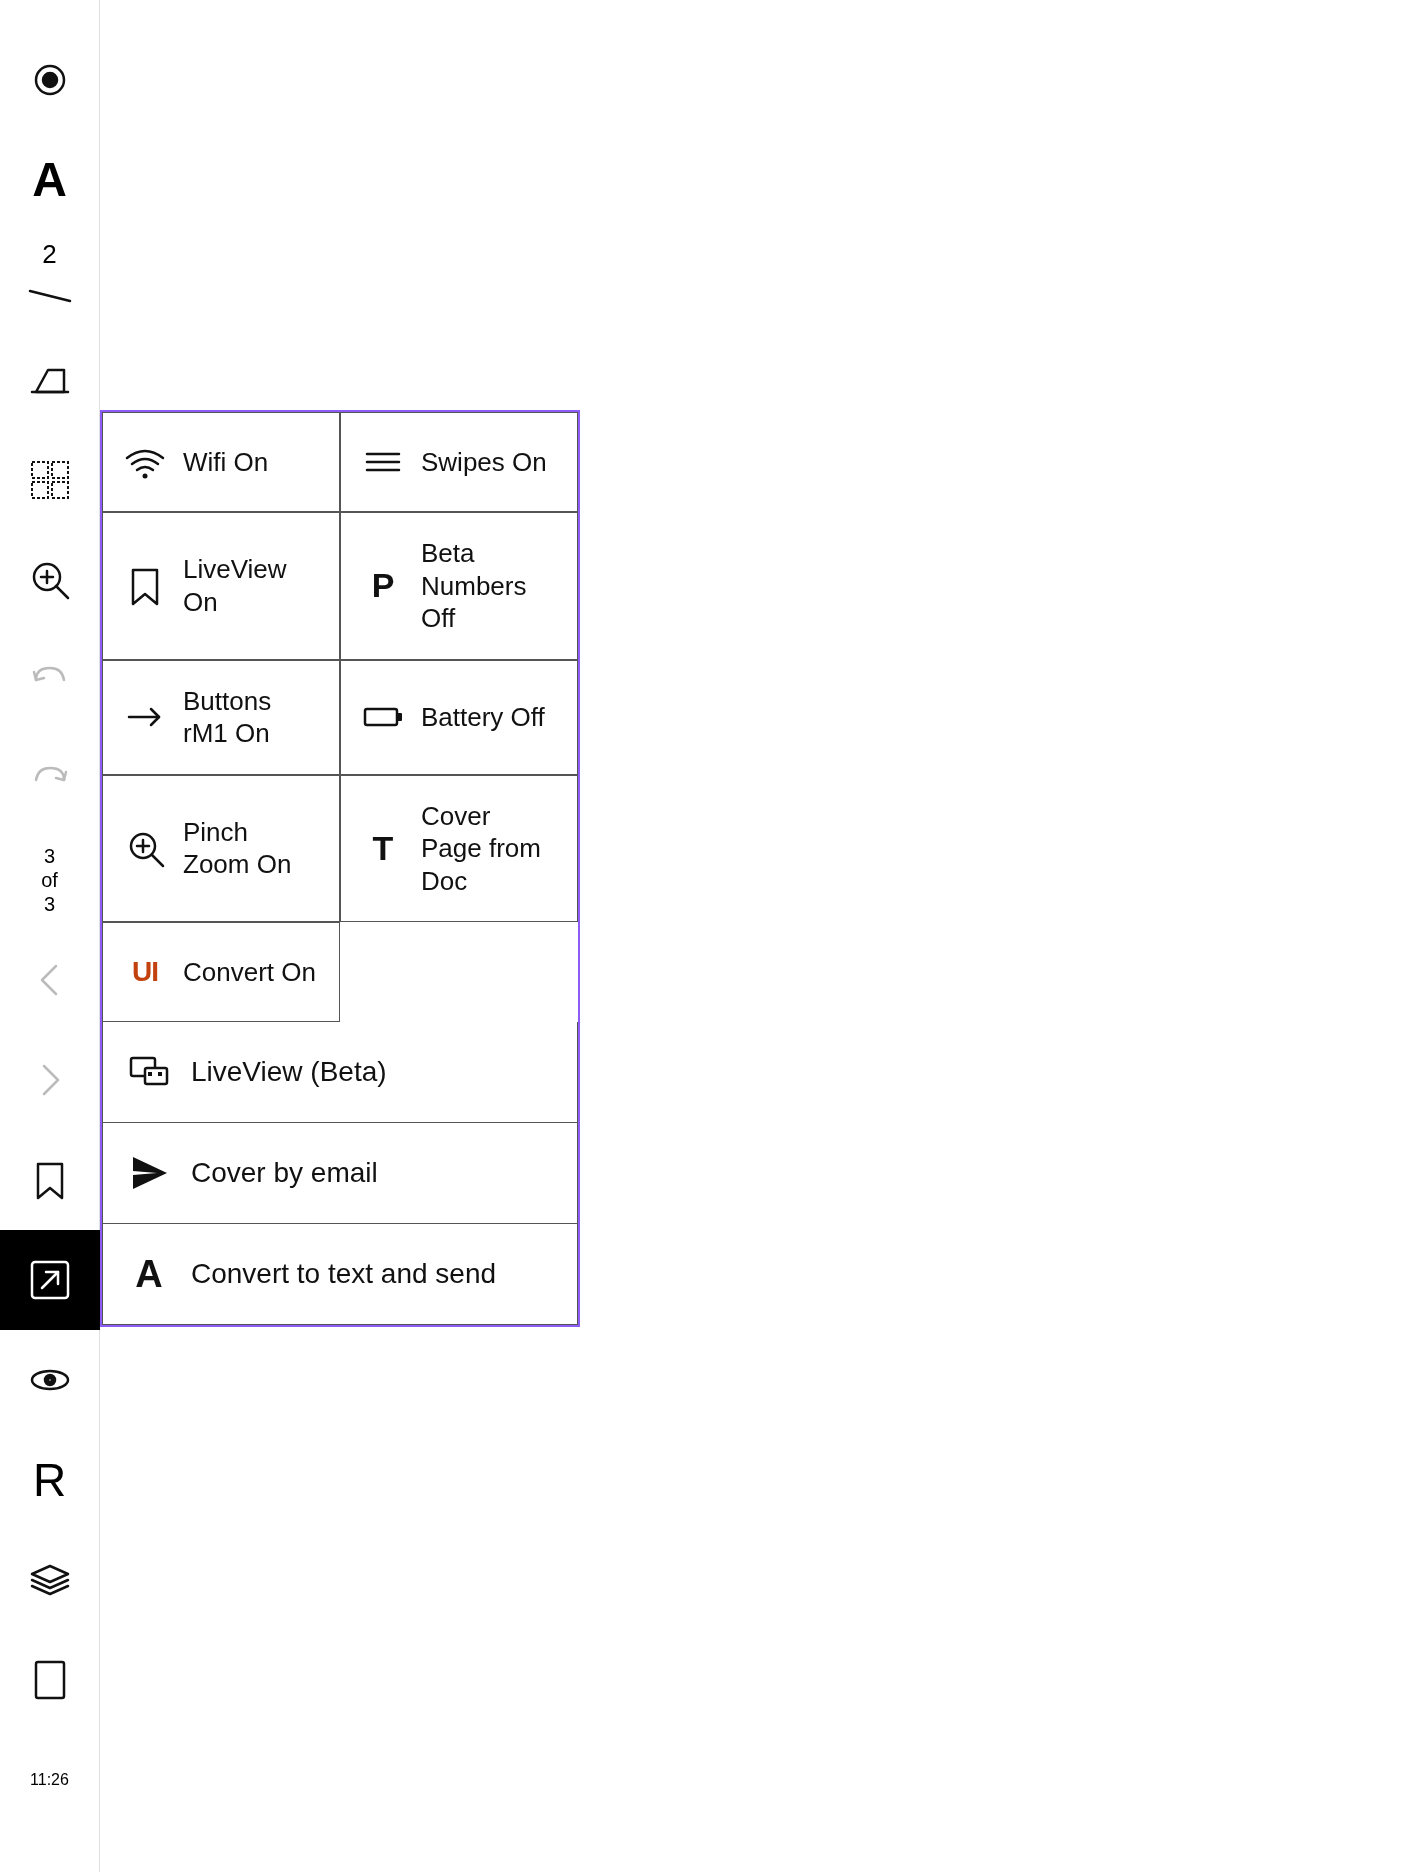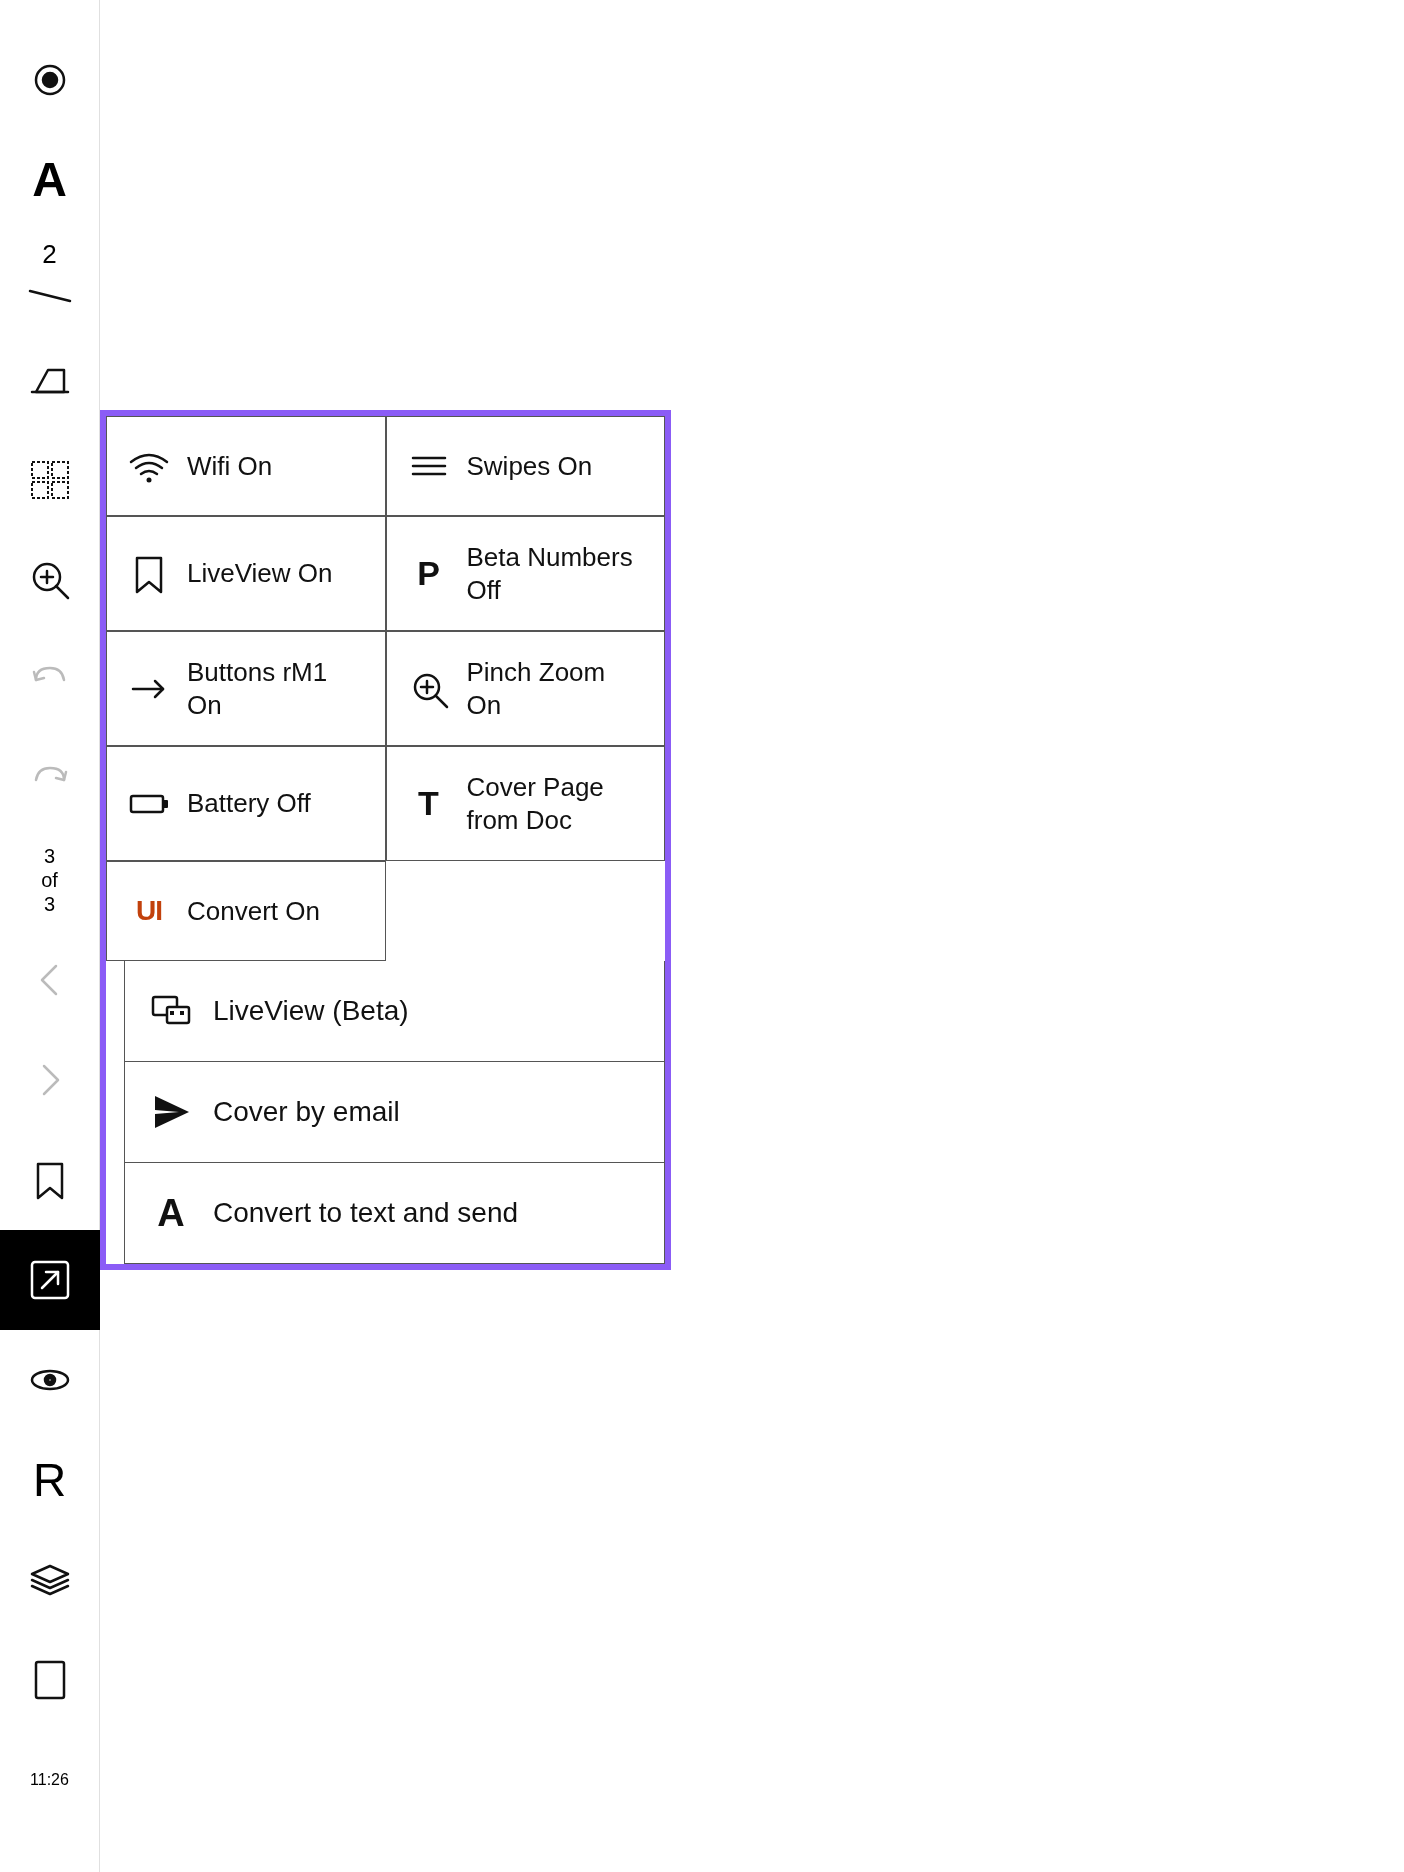--- a/index.html
+++ b/index.html
@@ -64,22 +64,22 @@
     .toolbar-item .time-text {
       font-size: 16px;
       text-align: center;
     }
 
     
     .popup-panel {
       position: absolute;
       left: 100px;
       top: 410px;
-      width: 571px;
-      border: 6px solid #8b5cf6;
+      width: 480px;
+      border: 2px solid #8b5cf6;
       background: #ffffff;
       z-index: 10;
     }
 
     .popup-grid {
       display: grid;
       grid-template-columns: 1fr 1fr;
       border-bottom: none;
     }
 
@@ -115,21 +115,20 @@
 
     .popup-action-row {
       border: 1px solid #555;
       border-top: none;
       padding: 28px 24px;
       display: flex;
       align-items: center;
       gap: 20px;
       cursor: pointer;
       min-height: 100px;
-      margin-left: 18px;
     }
 
     .popup-action-row:first-of-type {
       border-top: 1px solid #555;
       margin-top: 2px;
     }
 
     .popup-action-icon {
       width: 44px;
       height: 44px;
@@ -333,37 +332,37 @@
           <line x1="6" y1="22" x2="36" y2="22" stroke="#111" stroke-width="2.5" stroke-linecap="round"></line>
           <polyline points="28,14 36,22 28,30" stroke="#111" stroke-width="2.5" stroke-linecap="round" stroke-linejoin="round" fill="none"></polyline>
         </svg>
       </div>
       <span class="popup-cell-label">Buttons rM1 On</span>
     </div>
 
     <div class="popup-cell">
       <div class="popup-cell-icon">
         <svg width="44" height="44" viewBox="0 0 44 44" fill="none">
+          <rect x="4" y="14" width="32" height="16" rx="2" stroke="#111" stroke-width="2.5"></rect>
+          <rect x="36" y="18" width="5" height="8" rx="1" fill="#111"></rect>
+        </svg>
+      </div>
+      <span class="popup-cell-label">Battery Off</span>
+    </div>
+
+    <div class="popup-cell">
+      <div class="popup-cell-icon">
+        <svg width="44" height="44" viewBox="0 0 44 44" fill="none">
           <circle cx="20" cy="20" r="12" stroke="#111" stroke-width="2.5"></circle>
           <line x1="29" y1="29" x2="40" y2="40" stroke="#111" stroke-width="2.5" stroke-linecap="round"></line>
           <line x1="14" y1="20" x2="26" y2="20" stroke="#111" stroke-width="2.5" stroke-linecap="round"></line>
           <line x1="20" y1="14" x2="20" y2="26" stroke="#111" stroke-width="2.5" stroke-linecap="round"></line>
         </svg>
       </div>
       <span class="popup-cell-label">Pinch Zoom On</span>
-    </div>
-
-    <div class="popup-cell">
-      <div class="popup-cell-icon">
-        <svg width="44" height="44" viewBox="0 0 44 44" fill="none">
-          <rect x="4" y="14" width="32" height="16" rx="2" stroke="#111" stroke-width="2.5"></rect>
-          <rect x="36" y="18" width="5" height="8" rx="1" fill="#111"></rect>
-        </svg>
-      </div>
-      <span class="popup-cell-label">Battery Off</span>
     </div>
 
     <div class="popup-cell">
       <div class="popup-cell-icon">
         <span style="font-size:34px; font-weight:600; color:#111;">T</span>
       </div>
       <span class="popup-cell-label">Cover Page from Doc</span>
     </div>
 
     <div class="popup-cell" style="grid-column: 1 / 2;">

